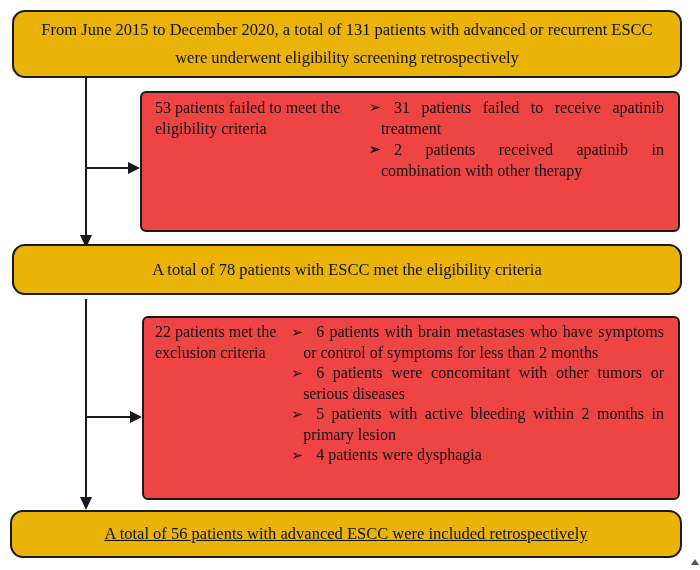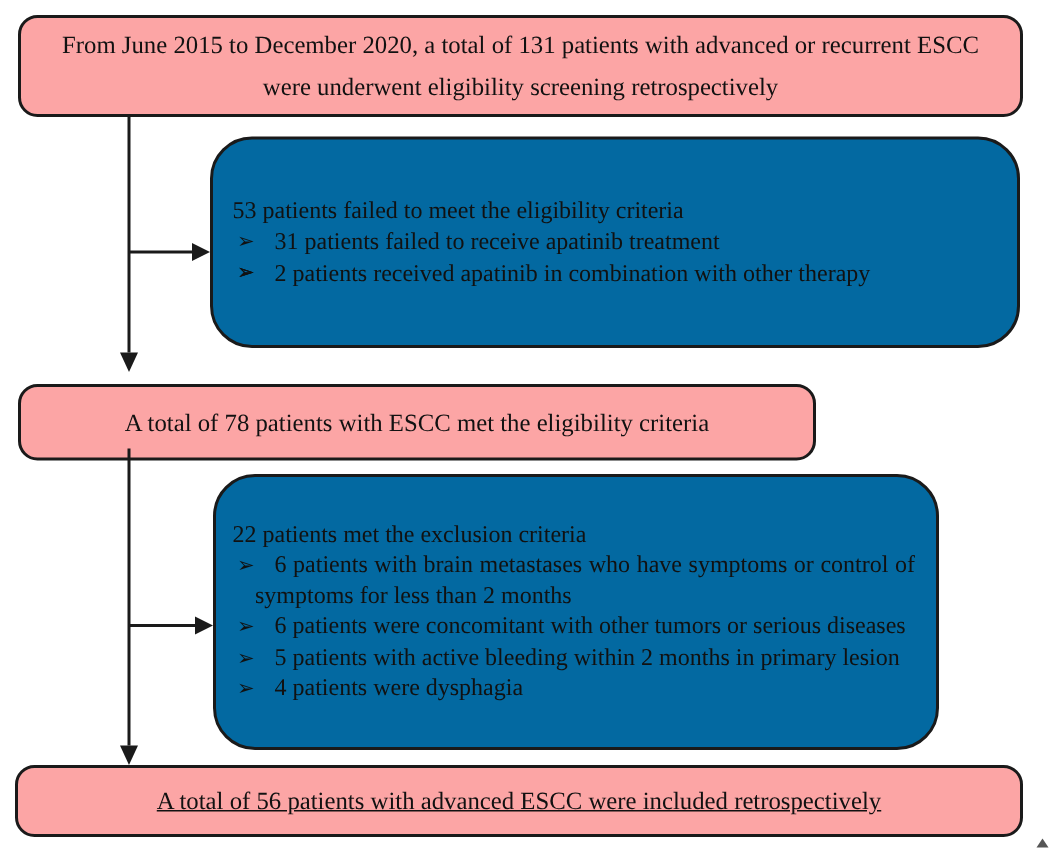--- a/index.html
+++ b/index.html
@@ -10,48 +10,48 @@
     background: #ffffff;
     font-family: "Liberation Serif", "DejaVu Serif", serif;
     color: #111111;
     overflow: hidden;
   }
   
   .node {
     position: absolute;
     box-sizing: border-box;
     border: 2px solid #1a1a1a;
-    background: #fca5a5;
+    background: #eab308;
     border-radius: 13px;
     display: flex;
     flex-direction: column;
     justify-content: center;
     text-align: center;
     font-size: 16.5px;
   }
   #box-screening   { left: 12px;  top: 10px;  width: 670px; height: 68px; line-height: 28px; }
-  #box-eligible    { left: 12px;  top: 256px; width: 532px; height: 51px; }
+  #box-eligible    { left: 12px;  top: 244px; width: 670px; height: 51px; }
   #box-included    { left: 10px;  top: 510px; width: 672px; height: 48px; text-decoration: underline; }
   .node .line { white-space: nowrap; }
 
   
   .side {
     position: absolute;
     box-sizing: border-box;
     border: 2px solid #1a1a1a;
-    background: #0369a1;
-    border-radius: 28px;
+    background: #ef4444;
+    border-radius: 6px;
     display: flex;
-    flex-direction: column;
+    flex-direction: row;
     justify-content: center;
     font-size: 16px;
     text-align: left;
   }
   #side-failed    { left: 140px; top: 91px;  width: 540px; height: 141px; line-height: 21px;   padding: 4px 14px 4px 13px; }
-  #side-exclusion { left: 142px; top: 316px; width: 484px; height: 184px; line-height: 20.5px; padding: 4px 14px 4px 11px; }
+  #side-exclusion { left: 142px; top: 316px; width: 538px; height: 184px; line-height: 20.5px; padding: 4px 14px 4px 11px; }
   .side-title { margin: 0; }
   .side-list { list-style: none; margin: 0; padding: 0; }
   .side-list li {
     position: relative;
     padding-left: 15px;
     text-indent: 13px;
     text-align: justify;
   }
   .side-list li .bullet {
     position: absolute;

